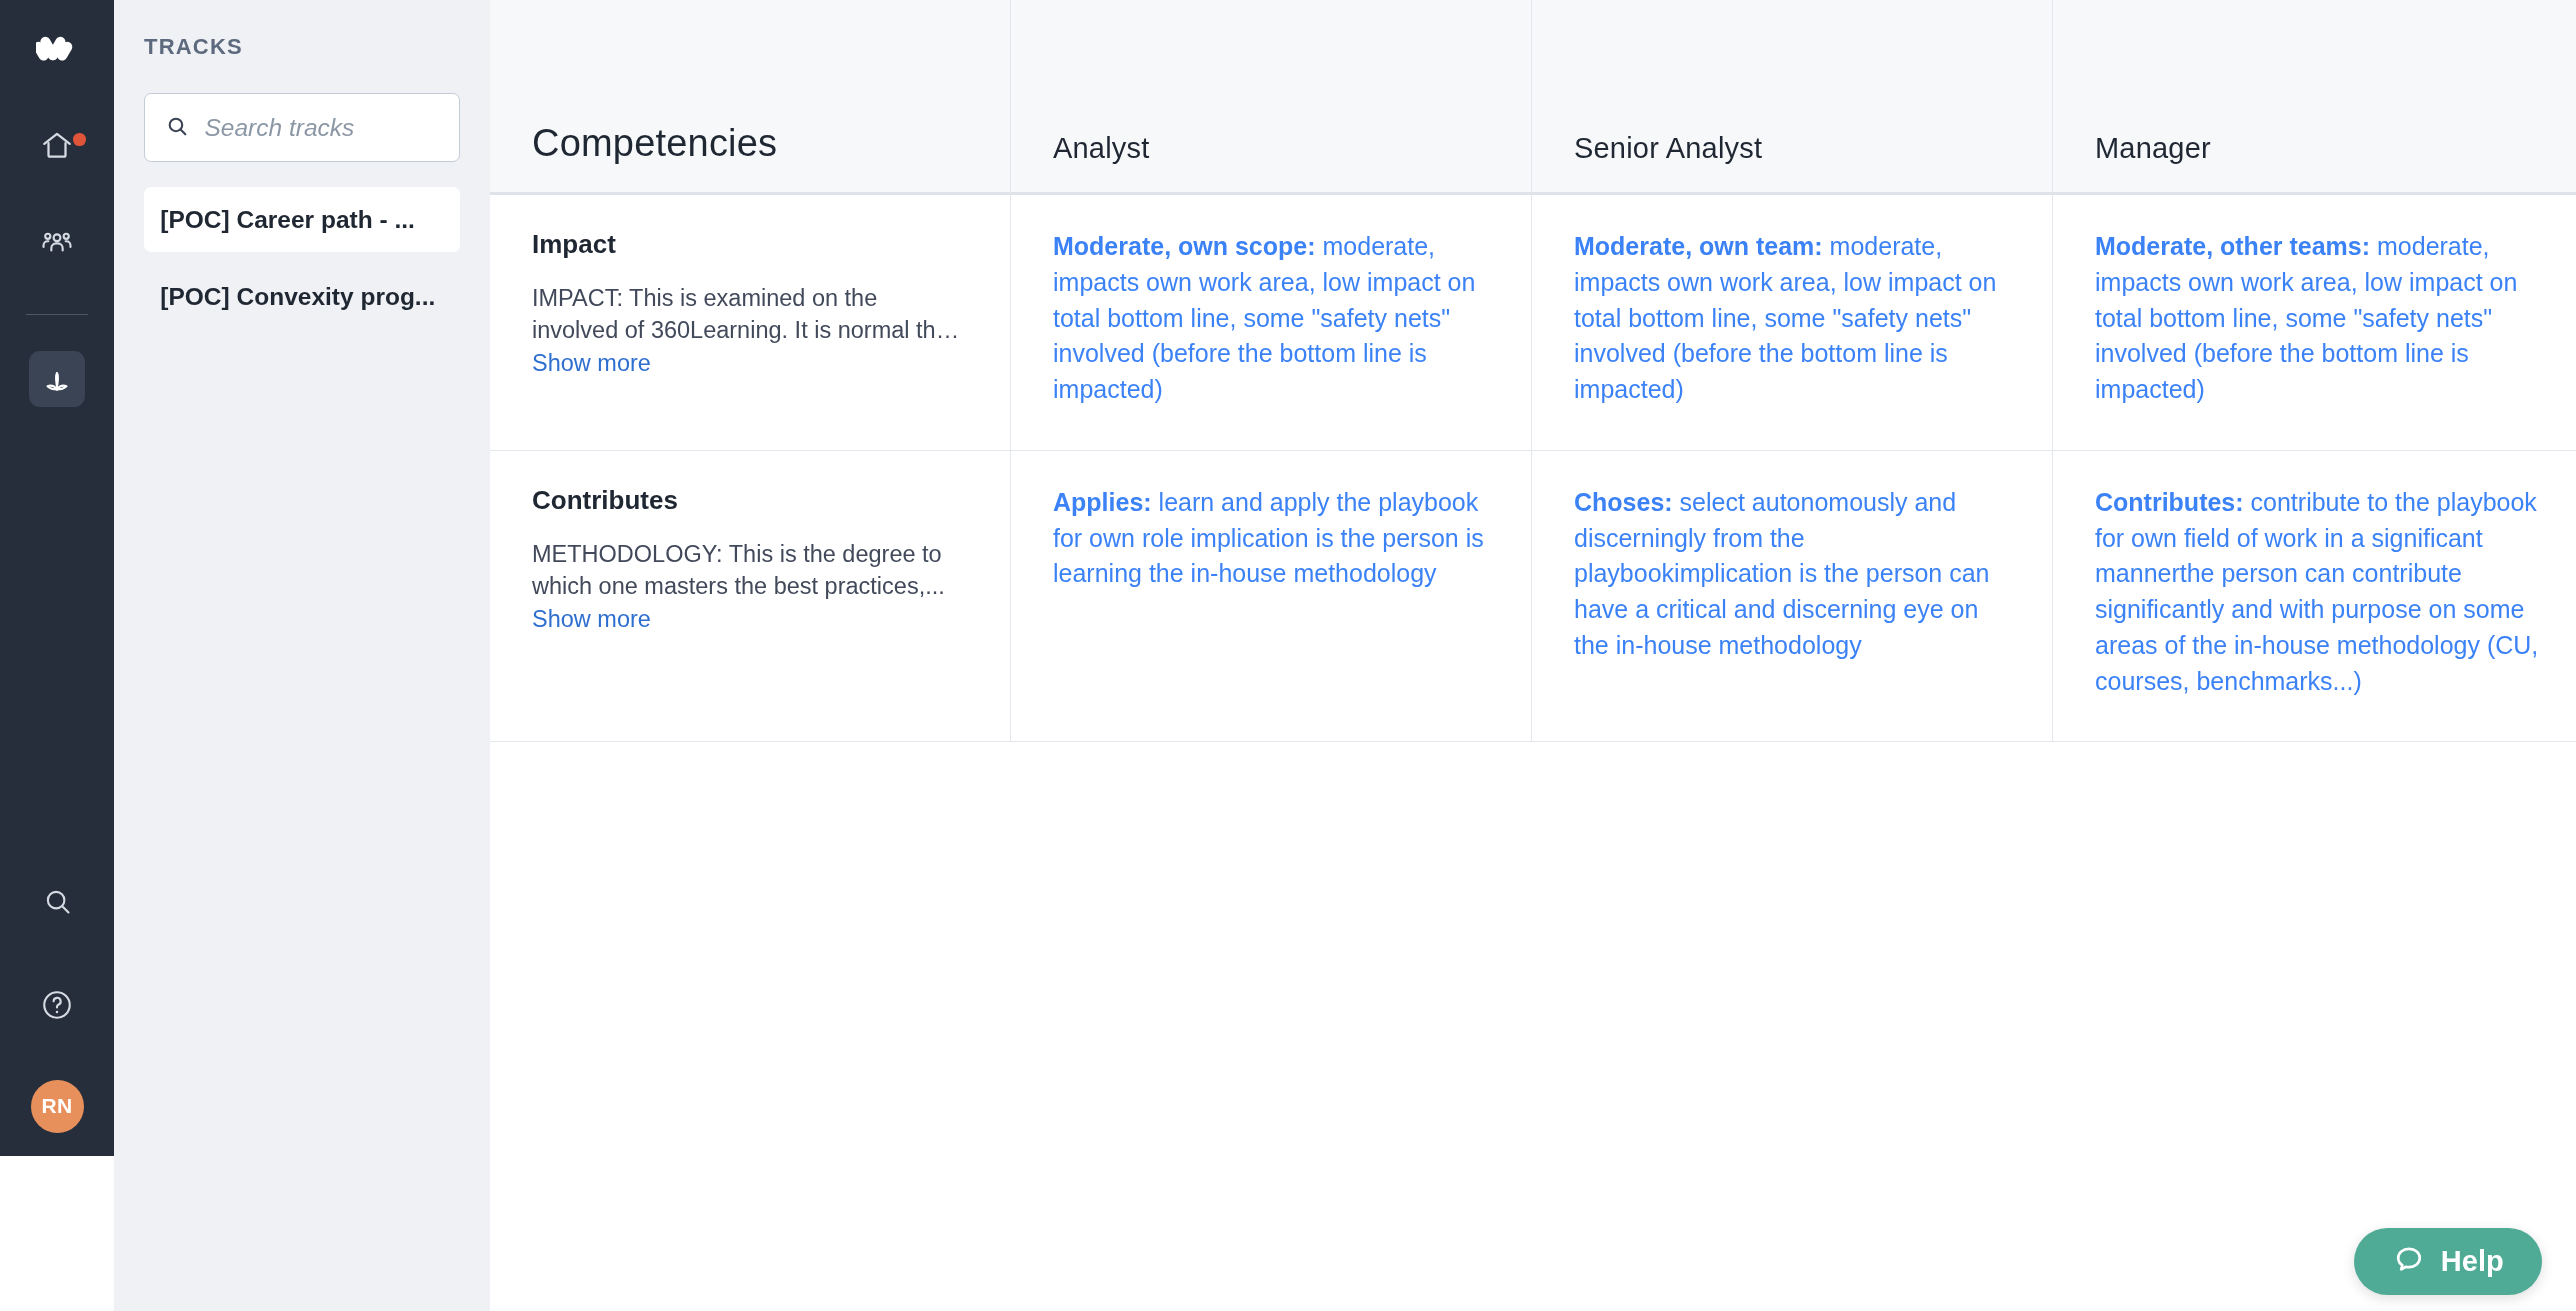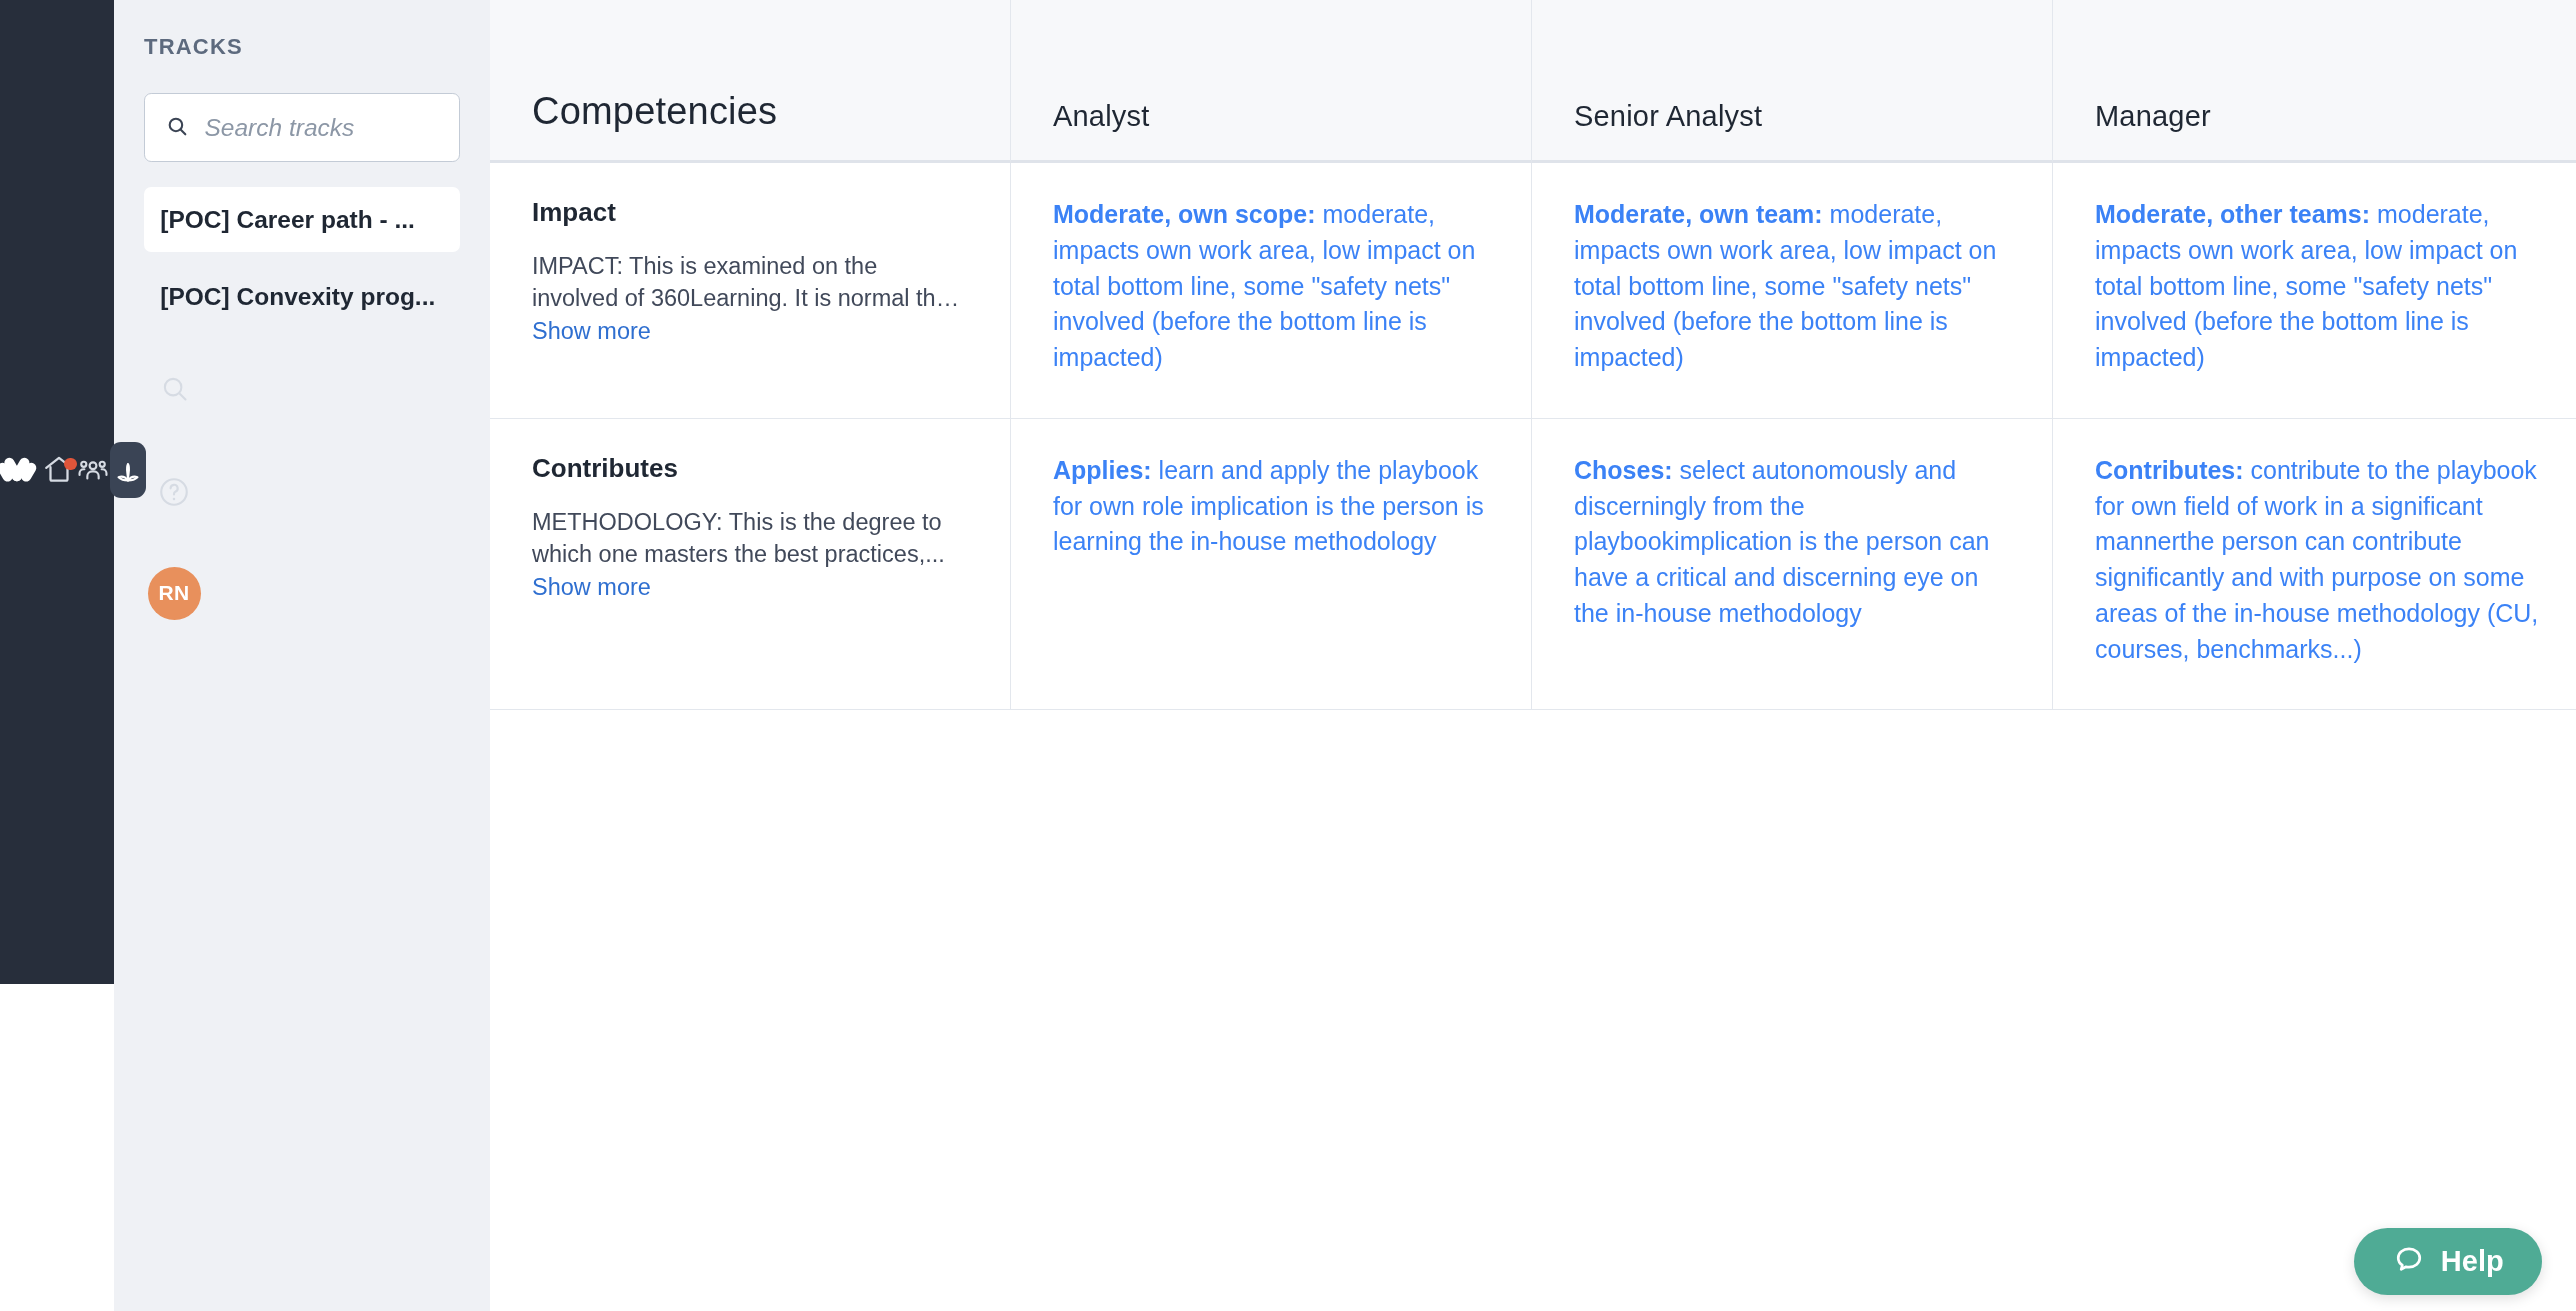--- a/index.html
+++ b/index.html
@@ -6,23 +6,23 @@
   html, body {
     width: 2576px; height: 1312px;
     overflow: hidden;
     font-family: "Liberation Sans", sans-serif;
     background: #ffffff;
   }
   .app { display: flex; width: 2576px; height: 1312px; }
 
   
   .rail {
-    width: 114px; flex: 0 0 114px; height: 984px;
+    width: 114px; flex: 0 0 114px; height: 1156px;
     background: #272e3b;
-    display: flex; flex-direction: row; align-items: center;
+    display: flex; flex-direction: column; align-items: center;
     padding-top: 20px; padding-bottom: 23.5px;
     position: relative;
   }
   .rail-logo { width: 56px; height: 56px; display:flex; align-items:center; justify-content:center; margin-bottom: 42px; }
   .rail-btn {
     width: 56px; height: 56px; border-radius: 11px;
     display: flex; align-items: center; justify-content: center;
     position: relative; margin-bottom: 40px;
   }
   .rail-btn.active { background: #3a4455; }
@@ -76,21 +76,21 @@
   .main { flex: 1 1 auto; height: 1312px; overflow: hidden; position: relative; background: #ffffff; }
   .grid {
     display: grid;
     grid-template-columns: 521px 521px 521px 543px;
     width: 2106px;
   }
   .hdr {
     background: #f7f8fa;
     border-right: 1.8px solid #e3e7ed;
     border-bottom: 3.6px solid #dfe3ea;
-    height: 163px;
+    height: 195px;
     display: flex; align-items: flex-end;
     padding: 0 42px 27px 42px;
   }
   .hdr-title { font-size: 38px; font-weight: 400; color: #1f2733; letter-spacing: 0.2px; }
   .hdr-role  { font-size: 29px; font-weight: 400; color: #1f2733; letter-spacing: 0.2px; }
 
   .cell {
     border-right: 1.8px solid #e3e7ed;
     border-bottom: 1.8px solid #e3e7ed;
     padding: 34px 42px 42px 42px;

